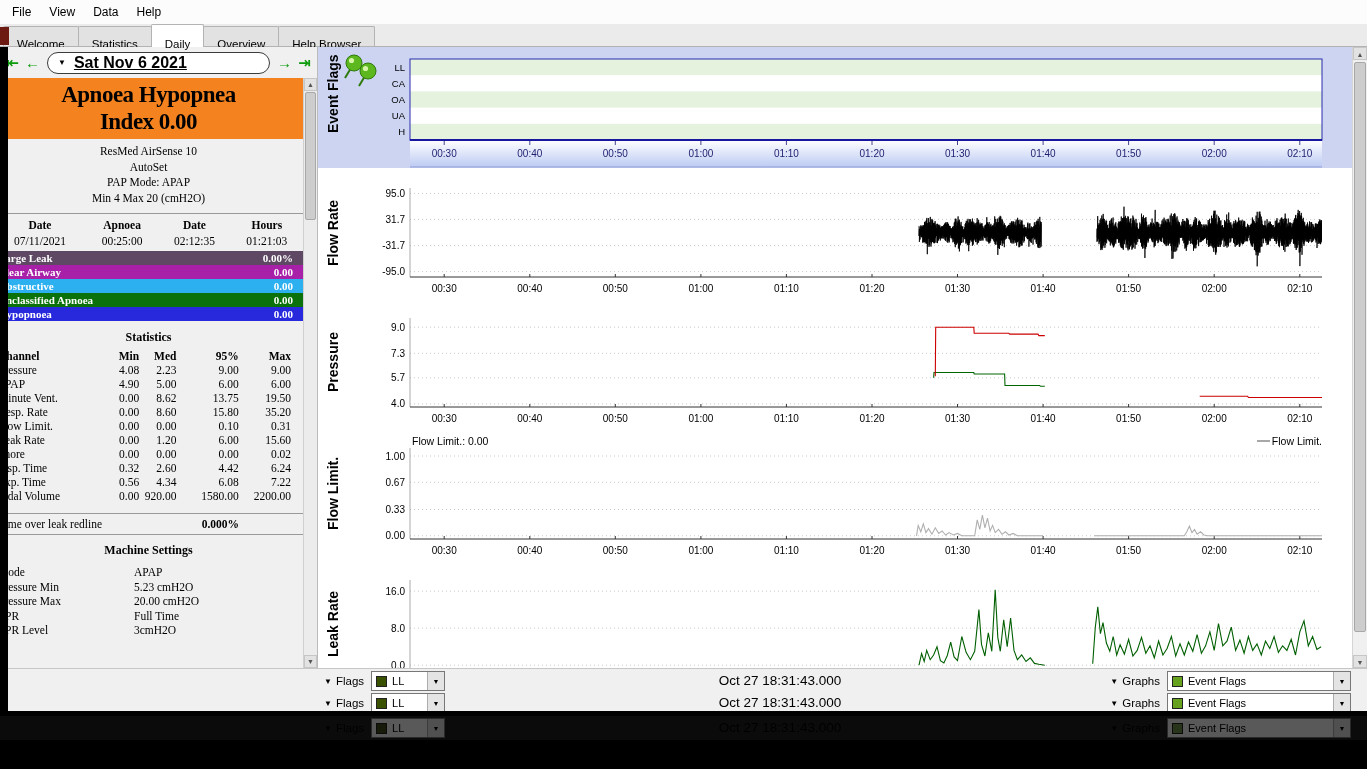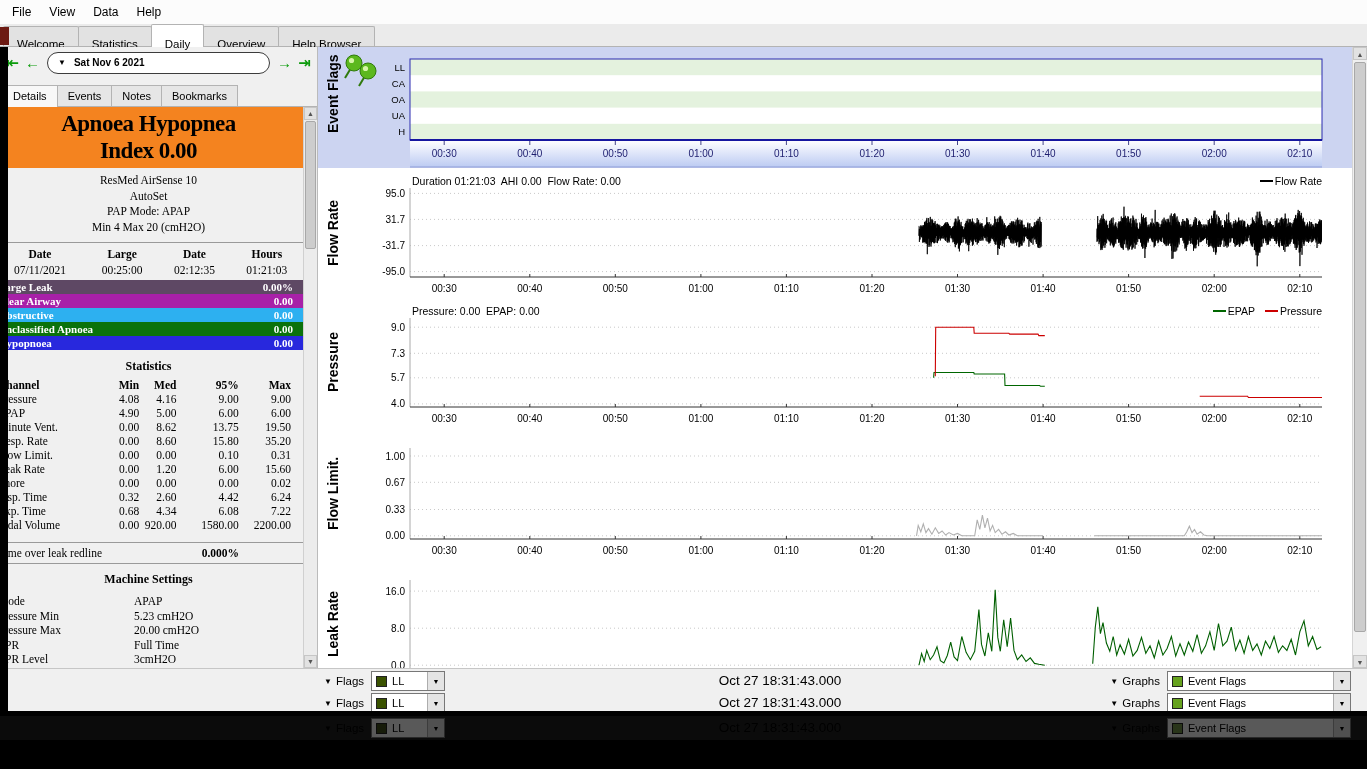--- a/index.html
+++ b/index.html
@@ -9,21 +9,21 @@
 .menu-item{font-size:12px;padding:4px 9px;}
 .tab-bar{height:23px;background:#ebebeb;border-bottom:1px solid #b3b3b3;display:flex;align-items:flex-end;padding-left:3px;}
 .main-tab{font-size:11.5px;height:20px;line-height:19px;padding:8px 13px;background:#e2e2e2;border:1px solid #b3b3b3;border-bottom:none;margin-right:-1px;border-radius:2px 2px 0 0;}
 .main-tab.active{background:#fff;height:23px;line-height:22px;margin-bottom:-1px;position:relative;z-index:2;}
 .content{display:flex;height:621px;align-items:stretch;}
 .left-col{width:318px;min-width:318px;background:#f0f0f0;border-right:1px solid #bbb;display:flex;flex-direction:column;}
 .date-nav{height:31px;display:flex;align-items:center;padding:0 4px;gap:3px;}
 .nav-arrow{color:#0b9b0b;font-size:15px;font-weight:bold;width:17px;text-align:center;line-height:17px;cursor:default;}
 .date-pill{flex:1;height:22px;background:#fff;border:1px solid #3c3c3c;border-radius:11px;display:flex;align-items:center;padding:0 10px;gap:8px;margin:0 3px;}
 .pill-caret{font-size:8px;}
-.pill-label{font-size:10px;font-weight:bold;}
+.pill-label{font-size:16px;font-weight:bold;text-decoration:underline;}
 .panel-tabs{height:29px;display:flex;align-items:flex-end;padding-left:2px;border-bottom:1px solid #b3b3b3;}
 .panel-tab{font-size:11px;height:21px;line-height:20px;padding:0 10px;background:#e6e6e6;border:1px solid #b3b3b3;border-bottom:none;margin-right:-1px;}
 .panel-tab.active{background:#f8f8f8;height:22px;line-height:21px;margin-bottom:-1px;position:relative;z-index:2;}
 .panel-wrap{flex:1;position:relative;overflow:hidden;font-family:Liberation Serif, serif;}
 .panel-scroll{position:absolute;left:0;top:0;bottom:0;right:14px;overflow:hidden;}
 .cut{width:calc(100% + 6px);margin-left:-6px;}
 .ahi-banner{text-align:center;padding:3px 0 4px;}
 .ahi-banner div{font-size:23px;font-weight:bold;line-height:27px;letter-spacing:-0.5px;}
 .machine-info{text-align:center;padding:5px 0 7px;border-bottom:1px solid #9a9a9a;}
 .machine-info div{font-size:11.5px;line-height:15.5px;}
@@ -108,45 +108,39 @@
       <span class="nav-arrow">⇤</span>
       <span class="nav-arrow">←</span>
       <div class="date-pill">
         <span class="pill-caret">▼</span>
         <span class="pill-label">Sat Nov 6 2021</span>
       </div>
       <span class="nav-arrow">→</span>
       <span class="nav-arrow">⇥</span>
     </div>
 
-    <div class="panel-tabs">
-      <div class="panel-tab active">Details</div>
-      <div class="panel-tab">Events</div>
-      <div class="panel-tab">Notes</div>
-      <div class="panel-tab">Bookmarks</div>
-    </div>
 
     <div class="panel-wrap">
       <div class="panel-scroll">
         <div class="cut">
           <div class="ahi-banner" style="background: rgb(244, 131, 31);">
             <div>Apnoea Hypopnea</div>
             <div>Index 0.00</div>
           </div>
           <div class="machine-info">
             <div>ResMed AirSense 10</div>
             <div>AutoSet</div>
             <div>PAP Mode: APAP</div>
             <div>Min 4 Max 20 (cmH2O)</div>
           </div>
           <table class="session-table">
             <tbody>
                 <tr>
               <th>Date</th>
-              <th>Large</th>
+              <th>Apnoea</th>
               <th>Date</th>
               <th>Hours</th>
             </tr>
             <tr>
               <td>07/11/2021</td>
               <td>00:25:00</td>
               <td>02:12:35</td>
               <td>01:21:03</td>
             </tr>
           </tbody>
@@ -188,21 +182,21 @@
                 <th>Min</th>
                 <th>Med</th>
                 <th>95%</th>
                 <th>Max</th>
               </tr>
             </thead>
             <tbody>
                 <tr>
                   <td>Pressure</td>
                   <td>4.08</td>
-                  <td>4.16</td>
+                  <td>2.23</td>
                   <td>9.00</td>
                   <td>9.00</td>
                 </tr>
                 <tr>
                   <td>EPAP</td>
                   <td>4.90</td>
                   <td>5.00</td>
                   <td>6.00</td>
                   <td>6.00</td>
                 </tr>
@@ -243,21 +237,21 @@
                 </tr>
                 <tr>
                   <td>Insp. Time</td>
                   <td>0.32</td>
                   <td>2.60</td>
                   <td>4.42</td>
                   <td>6.24</td>
                 </tr>
                 <tr>
                   <td>Exp. Time</td>
-                  <td>0.68</td>
+                  <td>0.56</td>
                   <td>4.34</td>
                   <td>6.08</td>
                   <td>7.22</td>
                 </tr>
                 <tr>
                   <td>Tidal Volume</td>
                   <td>0.00</td>
                   <td>920.00</td>
                   <td>1580.00</td>
                   <td>2200.00</td>
@@ -354,29 +348,20 @@
             <g>
               <line x1="50" y1="24" x2="41" y2="39" stroke="#2f7a0c" stroke-width="2"></line>
               <circle cx="50" cy="24" r="8" fill="#5cb81e" stroke="#2f7a0c"></circle>
               <circle cx="47.5" cy="21.5" r="2.6" fill="#d6f5a8"></circle>
             </g>
           </svg></div>
     </div>
     <div class="chart-gap5"></div>
     <div class="chart-section" style="height:126px">
       <div class="side-label" style="top:15px;bottom:22px">Flow Rate</div>
-      <div class="chart-header">
-        <span class="ch-text">Duration 01:21:03  AHI 0.00  Flow Rate: 0.00</span>
-        <span class="ch-legend">
-            <span class="leg-item">
-              <span class="leg-dash" style="background: rgb(0, 0, 0);"></span>
-              <span>Flow Rate</span>
-            </span>
-          </span>
-      </div>
       <div class="chart-canvas" style="top:15px"><svg xmlns="http://www.w3.org/2000/svg" width="1034" height="111" font-family="Liberation Sans, DejaVu Sans, sans-serif">
             <defs>
               <clipPath id="clip1">
                 <rect x="92" y="0" width="912" height="89"></rect>
               </clipPath>
             </defs>
             <line x1="92" y1="5.4" x2="1004" y2="5.4" stroke="#c9c9c9" stroke-dasharray="1,3"></line>
             <text x="87" y="8.9" text-anchor="end" font-size="10">95.0</text>
             <line x1="92" y1="31.4" x2="1004" y2="31.4" stroke="#c9c9c9" stroke-dasharray="1,3"></line>
             <text x="87" y="34.9" text-anchor="end" font-size="10">31.7</text>
@@ -410,33 +395,20 @@
             <text x="981.8" y="104" text-anchor="middle" font-size="10">02:10</text>
             <g clip-path="url(#clip1)">
               <path d="M601.0 37.9L601.0 47.8L601.4 40.9L601.4 53.9L601.7 41.6L601.7 48.3L602.1 38.8L602.1 51.5L602.4 41.7L602.4 47.0L602.8 37.4L602.8 46.6L603.1 42.3L603.1 48.4L603.4 38.5L603.4 49.0L603.8 40.7L603.8 48.0L604.1 37.6L604.1 49.7L604.5 39.1L604.5 47.8L604.8 41.8L604.8 54.6L605.1 37.4L605.1 54.4L605.5 38.9L605.5 53.6L605.8 37.4L605.8 53.3L606.2 37.2L606.2 52.2L606.5 34.1L606.5 54.0L606.9 34.9L606.9 54.1L607.2 33.5L607.2 55.4L607.5 37.2L607.5 49.9L607.9 36.6L607.9 53.9L608.2 32.6L608.2 49.4L608.6 31.7L608.6 55.6L608.9 29.9L608.9 55.5L609.3 40.1L609.3 66.2L609.6 35.0L609.6 48.9L609.9 39.1L609.9 57.3L610.3 37.5L610.3 50.0L610.6 30.1L610.6 50.7L611.0 33.9L611.0 59.0L611.3 37.5L611.3 48.8L611.7 34.7L611.7 57.4L612.0 39.6L612.0 50.8L612.3 28.9L612.3 54.1L612.7 38.0L612.7 52.8L613.0 31.9L613.0 58.6L613.4 37.6L613.4 55.3L613.7 40.7L613.7 54.4L614.0 30.9L614.0 53.3L614.4 33.2L614.4 52.4L614.7 32.2L614.7 54.0L615.1 36.3L615.1 53.6L615.4 35.0L615.4 53.3L615.8 39.8L615.8 54.7L616.1 34.8L616.1 55.3L616.4 36.6L616.4 55.1L616.8 35.5L616.8 49.5L617.1 33.1L617.1 49.2L617.5 37.3L617.5 49.9L617.8 37.7L617.8 54.5L618.2 39.8L618.2 47.8L618.5 40.2L618.5 48.0L618.8 35.9L618.8 47.5L619.2 40.6L619.2 55.0L619.5 35.8L619.5 55.1L619.9 38.7L619.9 53.1L620.2 40.9L620.2 48.5L620.5 37.0L620.5 52.2L620.9 36.5L620.9 50.7L621.2 40.3L621.2 48.3L621.6 38.4L621.6 47.5L621.9 37.3L621.9 50.7L622.3 40.6L622.3 52.5L622.6 40.1L622.6 49.8L622.9 39.3L622.9 49.1L623.3 39.5L623.3 49.4L623.6 38.5L623.6 50.4L624.0 38.5L624.0 48.0L624.3 38.3L624.3 50.4L624.7 40.6L624.7 47.5L625.0 38.3L625.0 47.3L625.3 39.8L625.3 47.0L625.7 36.9L625.7 50.3L626.0 41.5L626.0 50.6L626.4 39.9L626.4 48.1L626.7 35.6L626.7 49.0L627.1 35.9L627.1 52.0L627.4 34.8L627.4 52.3L627.7 36.6L627.7 52.9L628.1 34.1L628.1 49.1L628.4 39.2L628.4 49.4L628.8 36.5L628.8 48.0L629.1 35.9L629.1 54.1L629.4 34.3L629.4 52.0L629.8 34.8L629.8 54.7L630.1 39.6L630.1 48.4L630.5 36.0L630.5 51.7L630.8 38.2L630.8 53.1L631.2 37.7L631.2 54.4L631.5 38.3L631.5 49.5L631.8 40.2L631.8 47.2L632.2 38.1L632.2 47.6L632.5 41.6L632.5 46.9L632.9 40.2L632.9 50.2L633.2 42.2L633.2 46.8L633.6 40.4L633.6 49.4L633.9 41.2L633.9 49.9L634.2 40.5L634.2 51.3L634.6 38.9L634.6 49.3L634.9 39.6L634.9 54.3L635.3 38.1L635.3 49.4L635.6 40.6L635.6 50.6L635.9 41.0L635.9 53.7L636.3 34.6L636.3 53.3L636.6 37.5L636.6 56.1L637.0 33.6L637.0 49.7L637.3 30.7L637.3 59.2L637.7 32.3L637.7 54.3L638.0 30.8L638.0 51.6L638.3 37.8L638.3 56.8L638.7 40.2L638.7 55.8L639.0 33.5L639.0 52.2L639.4 40.2L639.4 55.2L639.7 34.9L639.7 52.5L640.1 28.4L640.1 53.5L640.4 32.7L640.4 60.6L640.7 36.3L640.7 53.9L641.1 34.0L641.1 59.5L641.4 31.7L641.4 63.4L641.8 35.4L641.8 51.4L642.1 36.9L642.1 57.4L642.5 39.0L642.5 56.5L642.8 40.1L642.8 55.0L643.1 33.9L643.1 55.1L643.5 37.8L643.5 49.6L643.8 38.0L643.8 54.5L644.2 41.3L644.2 47.4L644.5 39.0L644.5 48.4L644.8 38.4L644.8 49.2L645.2 41.6L645.2 54.4L645.5 41.6L645.5 48.5L645.9 42.7L645.9 46.5L646.2 41.3L646.2 51.1L646.6 39.4L646.6 49.1L646.9 41.7L646.9 47.8L647.2 36.0L647.2 51.2L647.6 34.9L647.6 50.9L647.9 38.3L647.9 55.6L648.3 32.8L648.3 54.5L648.6 36.6L648.6 52.6L649.0 37.1L649.0 48.5L649.3 32.7L649.3 56.6L649.6 36.6L649.6 49.2L650.0 30.8L650.0 57.2L650.3 37.2L650.3 54.9L650.7 34.5L650.7 63.2L651.0 34.8L651.0 57.0L651.3 38.3L651.3 51.6L651.7 31.2L651.7 55.0L652.0 40.2L652.0 49.5L652.4 31.4L652.4 52.3L652.7 35.7L652.7 50.4L653.1 37.1L653.1 51.5L653.4 34.6L653.4 53.6L653.7 33.6L653.7 48.2L654.1 34.6L654.1 48.8L654.4 30.6L654.4 57.8L654.8 35.4L654.8 56.6L655.1 33.6L655.1 56.5L655.5 37.3L655.5 50.9L655.8 37.4L655.8 52.6L656.1 34.6L656.1 50.6L656.5 38.0L656.5 48.6L656.8 35.9L656.8 51.2L657.2 36.7L657.2 52.3L657.5 39.4L657.5 54.1L657.9 35.0L657.9 51.2L658.2 38.3L658.2 50.6L658.5 40.0L658.5 50.6L658.9 34.5L658.9 53.9L659.2 30.1L659.2 56.5L659.6 39.1L659.6 52.1L659.9 33.9L659.9 55.0L660.2 39.7L660.2 51.0L660.6 31.9L660.6 54.5L660.9 38.2L660.9 52.3L661.3 39.7L661.3 52.0L661.6 36.5L661.6 48.6L662.0 34.6L662.0 52.9L662.3 37.6L662.3 47.6L662.6 36.1L662.6 50.7L663.0 36.6L663.0 52.7L663.3 41.4L663.3 48.0L663.7 35.5L663.7 48.9L664.0 35.3L664.0 52.3L664.4 41.6L664.4 51.0L664.7 38.0L664.7 47.7L665.0 41.5L665.0 52.5L665.4 40.2L665.4 48.0L665.7 42.8L665.7 46.4L666.1 38.6L666.1 48.7L666.4 41.1L666.4 48.2L666.7 41.5L666.7 50.1L667.1 37.3L667.1 48.3L667.4 36.9L667.4 48.8L667.8 37.9L667.8 50.1L668.1 36.5L668.1 52.6L668.5 35.4L668.5 48.2L668.8 29.2L668.8 47.7L669.1 34.8L669.1 53.5L669.5 34.4L669.5 48.9L669.8 34.8L669.8 48.0L670.2 39.2L670.2 53.6L670.5 36.0L670.5 53.9L670.9 41.6L670.9 55.6L671.2 34.0L671.2 54.2L671.5 41.4L671.5 54.0L671.9 38.7L671.9 54.9L672.2 37.0L672.2 49.8L672.6 39.5L672.6 53.1L672.9 35.8L672.9 49.2L673.3 39.5L673.3 49.7L673.6 39.0L673.6 48.3L673.9 38.3L673.9 50.6L674.3 37.3L674.3 51.2L674.6 42.9L674.6 48.1L675.0 38.2L675.0 46.8L675.3 37.4L675.3 50.4L675.6 41.6L675.6 52.6L676.0 35.5L676.0 47.0L676.3 39.5L676.3 54.1L676.7 28.4L676.7 48.6L677.0 41.1L677.0 56.1L677.4 39.0L677.4 53.1L677.7 30.9L677.7 56.8L678.0 38.9L678.0 48.3L678.4 35.5L678.4 53.5L678.7 34.1L678.7 51.8L679.1 37.6L679.1 56.5L679.4 30.7L679.4 49.9L679.8 36.3L679.8 66.9L680.1 34.2L680.1 60.0L680.4 34.3L680.4 57.1L680.8 36.3L680.8 50.3L681.1 29.3L681.1 60.2L681.5 30.2L681.5 61.0L681.8 33.1L681.8 52.4L682.1 27.8L682.1 52.8L682.5 29.4L682.5 57.1L682.8 28.5L682.8 55.4L683.2 35.6L683.2 52.2L683.5 37.7L683.5 51.9L683.9 30.9L683.9 52.9L684.2 32.1L684.2 57.9L684.5 41.0L684.5 54.9L684.9 33.5L684.9 52.5L685.2 37.8L685.2 55.7L685.6 41.0L685.6 50.7L685.9 36.6L685.9 48.1L686.3 35.3L686.3 59.2L686.6 37.7L686.6 49.6L686.9 42.1L686.9 52.1L687.3 37.2L687.3 50.9L687.6 41.3L687.6 49.0L688.0 40.1L688.0 47.9L688.3 41.9L688.3 48.6L688.6 40.5L688.6 50.7L689.0 38.6L689.0 46.5L689.3 39.9L689.3 48.0L689.7 38.0L689.7 46.9L690.0 40.3L690.0 48.0L690.4 37.4L690.4 47.3L690.7 36.9L690.7 48.0L691.0 40.9L691.0 50.7L691.4 37.0L691.4 51.0L691.7 40.9L691.7 47.4L692.1 34.9L692.1 52.2L692.4 40.5L692.4 52.2L692.8 37.7L692.8 54.4L693.1 35.4L693.1 54.8L693.4 33.5L693.4 49.9L693.8 35.2L693.8 49.7L694.1 33.3L694.1 55.6L694.5 40.3L694.5 51.4L694.8 36.1L694.8 51.3L695.2 34.3L695.2 54.3L695.5 33.4L695.5 51.4L695.8 34.3L695.8 55.5L696.2 37.2L696.2 51.3L696.5 37.0L696.5 52.0L696.9 36.4L696.9 52.6L697.2 33.7L697.2 54.7L697.5 40.3L697.5 51.2L697.9 38.1L697.9 54.4L698.2 31.6L698.2 52.8L698.6 39.7L698.6 57.6L698.9 37.2L698.9 54.0L699.3 39.1L699.3 52.3L699.6 29.8L699.6 54.2L699.9 32.8L699.9 52.3L700.3 32.1L700.3 48.6L700.6 36.9L700.6 53.4L701.0 37.5L701.0 59.3L701.3 35.9L701.3 58.8L701.7 40.5L701.7 53.9L702.0 31.6L702.0 58.4L702.3 36.7L702.3 56.1L702.7 40.8L702.7 55.2L703.0 34.0L703.0 52.6L703.4 37.1L703.4 56.0L703.7 32.6L703.7 57.6L704.0 32.5L704.0 57.4L704.4 37.0L704.4 52.5L704.7 36.6L704.7 52.0L705.1 40.3L705.1 47.5L705.4 40.4L705.4 47.9L705.8 40.3L705.8 54.5L706.1 36.8L706.1 48.5L706.4 39.5L706.4 52.9L706.8 40.4L706.8 47.0L707.1 39.5L707.1 47.2L707.5 39.4L707.5 48.5L707.8 40.7L707.8 48.1L708.2 39.4L708.2 48.1L708.5 41.6L708.5 47.7L708.8 42.2L708.8 50.2L709.2 41.0L709.2 47.2L709.5 35.7L709.5 51.2L709.9 34.6L709.9 50.6L710.2 41.2L710.2 50.5L710.6 41.7L710.6 51.0L710.9 40.2L710.9 58.7L711.2 35.9L711.2 50.4L711.6 40.5L711.6 53.0L711.9 35.2L711.9 51.9L712.3 41.1L712.3 51.8L712.6 41.1L712.6 53.9L712.9 39.9L712.9 49.9L713.3 38.4L713.3 55.0L713.6 41.3L713.6 47.5L714.0 39.0L714.0 50.8L714.3 41.5L714.3 50.0L714.7 39.5L714.7 50.0L715.0 40.3L715.0 56.6L715.3 42.0L715.3 47.8L715.7 38.2L715.7 49.5L716.0 41.1L716.0 46.9L716.4 34.3L716.4 48.2L716.7 39.4L716.7 51.4L717.1 37.8L717.1 51.4L717.4 36.7L717.4 47.0L717.7 40.3L717.7 50.2L718.1 33.9L718.1 54.2L718.4 37.6L718.4 56.0L718.8 32.7L718.8 48.8L719.1 37.5L719.1 52.5L719.4 33.3L719.4 48.6L719.8 35.6L719.8 59.4L720.1 30.8L720.1 57.6L720.5 33.4L720.5 59.8L720.8 37.1L720.8 55.3L721.2 39.6L721.2 57.5L721.5 38.8L721.5 56.8L721.8 28.9L721.8 60.1L722.2 35.7L722.2 53.8L722.5 33.5L722.5 53.8L722.9 36.1L722.9 59.1L723.2 34.0L723.2 57.8" fill="none" stroke="#000000" stroke-width="0.8"></path>
               <path d="M779.0 40.5L779.0 53.8L779.3 40.9L779.3 49.4L779.7 28.1L779.7 52.8L780.0 36.9L780.0 50.2L780.4 40.9L780.4 51.1L780.7 37.0L780.7 49.5L781.0 35.2L781.0 56.2L781.4 39.4L781.4 54.2L781.7 36.3L781.7 50.9L782.1 31.9L782.1 53.1L782.4 35.4L782.4 50.1L782.8 30.4L782.8 62.1L783.1 37.5L783.1 59.4L783.4 35.9L783.4 60.5L783.8 27.5L783.8 50.3L784.1 32.0L784.1 61.9L784.5 31.2L784.5 55.1L784.8 38.9L784.8 59.9L785.2 25.9L785.2 54.8L785.5 30.4L785.5 57.6L785.8 31.3L785.8 49.5L786.2 30.9L786.2 54.1L786.5 33.6L786.5 53.9L786.9 39.4L786.9 59.8L787.2 35.2L787.2 56.9L787.5 39.4L787.5 53.9L787.9 32.5L787.9 50.8L788.2 34.4L788.2 48.3L788.6 32.8L788.6 55.3L788.9 36.6L788.9 48.6L789.3 38.0L789.3 50.5L789.6 37.1L789.6 51.4L789.9 41.4L789.9 49.5L790.3 41.4L790.3 47.7L790.6 40.0L790.6 51.8L791.0 40.7L791.0 53.2L791.3 35.6L791.3 47.4L791.7 32.9L791.7 53.4L792.0 35.5L792.0 53.2L792.3 36.0L792.3 57.4L792.7 39.3L792.7 52.4L793.0 31.9L793.0 55.4L793.4 31.8L793.4 53.9L793.7 30.3L793.7 50.1L794.1 39.7L794.1 55.3L794.4 38.8L794.4 57.4L794.7 34.8L794.7 54.9L795.1 29.5L795.1 55.5L795.4 39.1L795.4 59.4L795.8 37.4L795.8 58.7L796.1 39.3L796.1 51.6L796.4 40.6L796.4 57.3L796.8 37.7L796.8 51.9L797.1 35.7L797.1 50.1L797.5 36.1L797.5 54.2L797.8 34.3L797.8 55.7L798.2 40.6L798.2 50.7L798.5 38.6L798.5 47.6L798.8 41.0L798.8 51.3L799.2 42.2L799.2 48.4L799.5 42.5L799.5 51.1L799.9 39.9L799.9 47.2L800.2 35.3L800.2 48.2L800.6 38.0L800.6 54.8L800.9 33.4L800.9 54.0L801.2 34.1L801.2 52.5L801.6 35.9L801.6 51.5L801.9 37.8L801.9 54.8L802.3 33.2L802.3 57.3L802.6 33.7L802.6 53.7L802.9 38.1L802.9 58.8L803.3 28.5L803.3 59.8L803.6 34.2L803.6 55.1L804.0 39.2L804.0 60.1L804.3 30.0L804.3 55.1L804.7 30.7L804.7 60.3L805.0 34.7L805.0 52.4L805.3 30.3L805.3 61.8L805.7 29.3L805.7 50.2L806.0 18.7L806.0 52.2L806.4 29.6L806.4 56.2L806.7 38.3L806.7 53.2L807.1 29.8L807.1 51.9L807.4 27.8L807.4 51.0L807.7 37.5L807.7 50.5L808.1 29.9L808.1 59.7L808.4 38.7L808.4 56.4L808.8 30.7L808.8 52.5L809.1 34.9L809.1 50.1L809.5 34.5L809.5 56.5L809.8 28.3L809.8 60.6L810.1 36.1L810.1 62.4L810.5 28.8L810.5 50.5L810.8 33.2L810.8 53.1L811.2 34.9L811.2 60.4L811.5 34.7L811.5 61.3L811.8 37.2L811.8 51.7L812.2 31.0L812.2 58.5L812.5 35.9L812.5 57.4L812.9 30.3L812.9 53.8L813.2 39.7L813.2 55.2L813.6 39.2L813.6 56.7L813.9 35.4L813.9 61.7L814.2 39.5L814.2 55.0L814.6 32.4L814.6 60.4L814.9 27.6L814.9 49.5L815.3 37.2L815.3 59.4L815.6 29.7L815.6 50.3L816.0 36.1L816.0 53.3L816.3 32.3L816.3 53.9L816.6 37.8L816.6 55.3L817.0 34.6L817.0 60.7L817.3 40.7L817.3 52.2L817.7 39.0L817.7 56.7L818.0 30.9L818.0 51.1L818.3 37.8L818.3 52.1L818.7 35.8L818.7 56.5L819.0 34.8L819.0 47.8L819.4 39.5L819.4 47.9L819.7 39.9L819.7 53.9L820.1 41.0L820.1 50.4L820.4 41.2L820.4 48.8L820.7 41.5L820.7 50.8L821.1 40.8L821.1 47.9L821.4 41.8L821.4 50.8L821.8 34.5L821.8 51.2L822.1 38.7L822.1 50.3L822.5 38.4L822.5 54.2L822.8 36.1L822.8 54.7L823.1 39.8L823.1 48.6L823.5 25.7L823.5 58.3L823.8 38.1L823.8 52.9L824.2 28.9L824.2 58.8L824.5 32.5L824.5 60.6L824.9 30.8L824.9 57.8L825.2 37.1L825.2 56.0L825.5 27.4L825.5 54.3L825.9 35.2L825.9 60.3L826.2 34.6L826.2 50.0L826.6 36.7L826.6 56.6L826.9 30.1L826.9 70.0L827.2 30.2L827.2 57.5L827.6 31.9L827.6 60.8L827.9 29.1L827.9 57.8L828.3 40.3L828.3 59.0L828.6 33.7L828.6 56.5L829.0 37.4L829.0 50.4L829.3 40.4L829.3 52.3L829.6 39.5L829.6 49.1L830.0 39.2L830.0 54.6L830.3 36.7L830.3 53.2L830.7 41.4L830.7 49.0L831.0 38.5L831.0 48.3L831.4 42.0L831.4 50.6L831.7 39.5L831.7 49.1L832.0 36.4L832.0 49.3L832.4 36.0L832.4 47.4L832.7 34.5L832.7 50.3L833.1 36.1L833.1 49.6L833.4 34.9L833.4 51.0L833.7 40.1L833.7 52.0L834.1 30.6L834.1 53.3L834.4 38.2L834.4 53.6L834.8 39.5L834.8 50.1L835.1 36.1L835.1 54.3L835.5 34.8L835.5 49.1L835.8 36.9L835.8 50.9L836.1 35.9L836.1 59.3L836.5 36.9L836.5 57.4L836.8 38.7L836.8 52.7L837.2 21.9L837.2 57.9L837.5 39.6L837.5 53.4L837.9 38.4L837.9 50.8L838.2 34.1L838.2 52.4L838.5 37.9L838.5 51.2L838.9 33.8L838.9 48.0L839.2 35.6L839.2 52.8L839.6 34.1L839.6 50.6L839.9 34.4L839.9 55.2L840.3 36.6L840.3 51.6L840.6 36.0L840.6 54.1L840.9 35.5L840.9 50.7L841.3 42.2L841.3 47.7L841.6 39.0L841.6 51.4L842.0 42.1L842.0 51.4L842.3 40.0L842.3 52.7L842.6 39.0L842.6 53.3L843.0 36.6L843.0 51.6L843.3 35.9L843.3 50.6L843.7 36.7L843.7 54.0L844.0 32.6L844.0 49.7L844.4 37.3L844.4 48.8L844.7 36.6L844.7 49.4L845.0 31.4L845.0 48.1L845.4 34.9L845.4 51.0L845.7 34.1L845.7 54.8L846.1 29.7L846.1 54.5L846.4 35.9L846.4 56.3L846.8 38.6L846.8 55.7L847.1 31.6L847.1 53.4L847.4 33.3L847.4 50.4L847.8 33.4L847.8 56.5L848.1 34.8L848.1 58.1L848.5 38.3L848.5 55.2L848.8 34.4L848.8 54.2L849.1 31.1L849.1 57.6L849.5 34.7L849.5 50.9L849.8 36.7L849.8 51.9L850.2 30.7L850.2 55.9L850.5 31.9L850.5 57.5L850.9 34.9L850.9 54.9L851.2 35.5L851.2 52.1L851.5 36.7L851.5 50.5L851.9 33.9L851.9 55.8L852.2 27.5L852.2 54.9L852.6 37.2L852.6 50.3L852.9 37.0L852.9 58.1L853.3 25.5L853.3 54.4L853.6 39.5L853.6 62.6L853.9 37.9L853.9 70.9L854.3 34.8L854.3 53.7L854.6 28.2L854.6 55.4L855.0 31.2L855.0 70.5L855.3 32.0L855.3 57.3L855.7 26.2L855.7 63.7L856.0 30.4L856.0 54.7L856.3 36.2L856.3 63.6L856.7 25.2L856.7 51.1L857.0 26.4L857.0 57.9L857.4 35.3L857.4 58.5L857.7 31.5L857.7 63.6L858.0 29.6L858.0 49.6L858.4 35.5L858.4 53.8L858.7 34.0L858.7 62.5L859.1 28.4L859.1 56.6L859.4 36.0L859.4 59.1L859.8 39.8L859.8 59.4L860.1 32.5L860.1 52.1L860.4 33.9L860.4 51.2L860.8 37.5L860.8 54.5L861.1 39.2L861.1 56.5L861.5 34.3L861.5 47.5L861.8 36.4L861.8 49.5L862.2 41.4L862.2 48.2L862.5 40.2L862.5 50.0L862.8 37.6L862.8 48.4L863.2 38.0L863.2 47.0L863.5 40.6L863.5 49.6L863.9 33.8L863.9 48.1L864.2 38.6L864.2 49.8L864.5 35.7L864.5 48.5L864.9 31.0L864.9 52.8L865.2 33.0L865.2 51.7L865.6 36.6L865.6 50.6L865.9 38.3L865.9 55.3L866.3 40.3L866.3 54.6L866.6 32.8L866.6 53.1L866.9 33.2L866.9 60.6L867.3 38.8L867.3 57.6L867.6 39.6L867.6 59.6L868.0 33.7L868.0 50.2L868.3 35.4L868.3 62.8L868.7 30.2L868.7 59.0L869.0 39.0L869.0 55.9L869.3 38.7L869.3 54.1L869.7 30.7L869.7 57.1L870.0 35.0L870.0 55.8L870.4 32.3L870.4 52.4L870.7 39.1L870.7 51.0L871.0 41.6L871.0 47.6L871.4 36.6L871.4 47.5L871.7 41.7L871.7 52.8L872.1 39.6L872.1 51.3L872.4 39.5L872.4 55.8L872.8 36.3L872.8 52.0L873.1 38.8L873.1 49.9L873.4 38.9L873.4 49.6L873.8 40.6L873.8 55.3L874.1 39.6L874.1 49.1L874.5 37.8L874.5 56.3L874.8 40.6L874.8 49.7L875.2 36.4L875.2 52.2L875.5 33.9L875.5 62.8L875.8 40.6L875.8 57.2L876.2 31.8L876.2 59.5L876.5 36.6L876.5 53.2L876.9 35.6L876.9 60.4L877.2 29.1L877.2 57.9L877.6 38.5L877.6 56.6L877.9 33.7L877.9 60.2L878.2 31.1L878.2 56.9L878.6 30.4L878.6 55.4L878.9 39.6L878.9 49.7L879.3 37.0L879.3 51.8L879.6 39.5L879.6 50.9L879.9 40.1L879.9 48.3L880.3 40.8L880.3 56.2L880.6 33.6L880.6 58.1L881.0 33.5L881.0 48.5L881.3 32.4L881.3 49.5L881.7 34.1L881.7 47.9L882.0 35.2L882.0 54.3L882.3 33.8L882.3 53.9L882.7 39.5L882.7 52.0L883.0 40.7L883.0 48.5L883.4 36.3L883.4 53.7L883.7 41.6L883.7 51.2L884.1 36.7L884.1 52.0L884.4 40.2L884.4 52.6L884.7 39.4L884.7 51.3L885.1 40.2L885.1 50.6L885.4 41.2L885.4 52.2L885.8 36.4L885.8 48.7L886.1 38.0L886.1 50.2L886.4 37.9L886.4 50.9L886.8 39.0L886.8 50.6L887.1 36.6L887.1 48.1L887.5 41.6L887.5 49.8L887.8 41.0L887.8 48.1L888.2 36.5L888.2 49.9L888.5 37.5L888.5 55.6L888.8 38.8L888.8 52.1L889.2 41.1L889.2 51.9L889.5 39.0L889.5 49.0L889.9 37.4L889.9 48.6L890.2 32.0L890.2 57.0L890.6 36.4L890.6 58.9L890.9 33.9L890.9 55.2L891.2 39.9L891.2 56.7L891.6 30.8L891.6 58.3L891.9 37.7L891.9 56.9L892.3 36.1L892.3 55.3L892.6 35.4L892.6 51.0L893.0 40.0L893.0 57.9L893.3 36.2L893.3 55.3L893.6 27.7L893.6 50.0L894.0 35.0L894.0 58.5L894.3 30.1L894.3 56.9L894.7 31.5L894.7 58.4L895.0 38.6L895.0 60.2L895.3 35.9L895.3 50.1L895.7 25.8L895.7 63.8L896.0 22.7L896.0 56.5L896.4 23.5L896.4 53.7L896.7 37.7L896.7 59.6L897.1 22.7L897.1 58.7L897.4 32.0L897.4 64.5L897.7 30.3L897.7 66.7L898.1 37.3L898.1 53.6L898.4 35.8L898.4 64.3L898.8 26.6L898.8 57.2L899.1 37.6L899.1 55.3L899.5 38.2L899.5 49.9L899.8 36.1L899.8 58.6L900.1 34.2L900.1 58.8L900.5 28.3L900.5 49.9L900.8 34.2L900.8 58.8L901.2 36.8L901.2 53.4L901.5 29.8L901.5 49.5L901.8 37.6L901.8 56.7L902.2 33.1L902.2 59.0L902.5 38.9L902.5 57.3L902.9 32.3L902.9 47.9L903.2 38.1L903.2 56.4L903.6 39.3L903.6 52.5L903.9 38.5L903.9 51.4L904.2 37.2L904.2 50.5L904.6 37.0L904.6 49.7L904.9 41.7L904.9 52.5L905.3 39.3L905.3 50.2L905.6 40.1L905.6 50.0L906.0 41.3L906.0 58.9L906.3 40.2L906.3 49.9L906.6 32.1L906.6 53.1L907.0 36.5L907.0 52.6L907.3 33.5L907.3 54.1L907.7 37.1L907.7 58.1L908.0 34.0L908.0 57.1L908.4 34.9L908.4 55.7L908.7 26.5L908.7 54.5L909.0 31.1L909.0 59.6L909.4 35.2L909.4 53.4L909.7 38.8L909.7 56.9L910.1 40.3L910.1 50.5L910.4 35.2L910.4 58.4L910.7 24.5L910.7 55.2L911.1 32.3L911.1 49.9L911.4 35.2L911.4 49.7L911.8 34.7L911.8 50.7L912.1 35.5L912.1 54.5L912.5 41.4L912.5 47.8L912.8 34.3L912.8 53.5L913.1 38.8L913.1 49.0L913.5 39.4L913.5 50.2L913.8 36.7L913.8 46.9L914.2 41.7L914.2 48.6L914.5 40.5L914.5 50.2L914.9 40.2L914.9 48.8L915.2 35.5L915.2 50.0L915.5 40.9L915.5 54.8L915.9 33.1L915.9 52.6L916.2 36.5L916.2 51.2L916.6 35.3L916.6 56.1L916.9 39.5L916.9 50.5L917.2 36.2L917.2 58.8L917.6 31.9L917.6 50.8L917.9 33.4L917.9 51.4L918.3 40.0L918.3 57.3L918.6 35.6L918.6 57.2L919.0 35.7L919.0 49.0L919.3 34.3L919.3 56.8L919.6 35.4L919.6 54.4L920.0 34.4L920.0 52.3L920.3 33.0L920.3 56.3L920.7 29.6L920.7 52.0L921.0 36.9L921.0 53.7L921.4 33.0L921.4 58.9L921.7 36.2L921.7 58.5L922.0 32.2L922.0 57.4L922.4 38.5L922.4 52.6L922.7 37.2L922.7 52.9L923.1 33.2L923.1 54.5L923.4 33.2L923.4 49.9L923.8 36.2L923.8 55.3L924.1 31.8L924.1 53.1L924.4 40.3L924.4 56.4L924.8 38.0L924.8 56.0L925.1 40.4L925.1 52.3L925.5 34.8L925.5 55.6L925.8 32.7L925.8 54.6L926.1 34.7L926.1 51.9L926.5 33.3L926.5 51.8L926.8 33.6L926.8 53.7L927.2 38.8L927.2 48.3L927.5 39.0L927.5 47.3L927.9 41.5L927.9 53.0L928.2 41.7L928.2 53.3L928.5 40.8L928.5 48.9L928.9 38.6L928.9 52.5L929.2 40.3L929.2 48.3L929.6 35.8L929.6 53.3L929.9 37.3L929.9 47.4L930.3 38.7L930.3 49.8L930.6 38.9L930.6 47.2L930.9 37.0L930.9 47.2L931.3 39.6L931.3 47.2L931.6 38.9L931.6 47.0L932.0 40.3L932.0 52.2L932.3 39.1L932.3 53.2L932.6 36.8L932.6 55.4L933.0 37.5L933.0 50.6L933.3 35.6L933.3 57.0L933.7 36.0L933.7 57.2L934.0 38.6L934.0 58.4L934.4 29.5L934.4 55.9L934.7 31.0L934.7 58.8L935.0 39.5L935.0 52.2L935.4 32.2L935.4 52.7L935.7 38.5L935.7 55.0L936.1 33.1L936.1 56.2L936.4 34.3L936.4 62.1L936.8 38.8L936.8 61.9L937.1 36.6L937.1 52.2L937.4 35.2L937.4 58.3L937.8 35.8L937.8 63.5L938.1 27.6L938.1 67.2L938.5 33.4L938.5 60.9L938.8 38.0L938.8 64.3L939.2 23.8L939.2 78.3L939.5 38.6L939.5 62.6L939.8 33.9L939.8 63.7L940.2 29.8L940.2 67.5L940.5 36.6L940.5 60.0L940.9 31.7L940.9 64.7L941.2 23.8L941.2 58.7L941.5 37.4L941.5 63.2L941.9 23.6L941.9 64.6L942.2 26.4L942.2 59.2L942.6 36.3L942.6 51.9L942.9 37.2L942.9 51.5L943.3 28.6L943.3 58.5L943.6 32.0L943.6 51.4L943.9 32.7L943.9 58.5L944.3 36.1L944.3 50.9L944.6 37.8L944.6 49.3L945.0 37.5L945.0 50.2L945.3 38.8L945.3 55.2L945.7 37.3L945.7 48.6L946.0 41.3L946.0 49.6L946.3 37.1L946.3 50.5L946.7 42.1L946.7 48.4L947.0 32.7L947.0 50.1L947.4 37.7L947.4 52.6L947.7 37.7L947.7 52.1L948.0 38.5L948.0 54.8L948.4 40.5L948.4 49.4L948.7 40.9L948.7 52.7L949.1 31.3L949.1 57.0L949.4 36.3L949.4 50.9L949.8 40.7L949.8 56.0L950.1 39.3L950.1 54.7L950.4 35.0L950.4 56.5L950.8 39.4L950.8 53.6L951.1 33.4L951.1 49.1L951.5 35.9L951.5 48.8L951.8 35.2L951.8 52.0L952.2 34.6L952.2 53.1L952.5 33.7L952.5 50.0L952.8 40.5L952.8 48.1L953.2 39.3L953.2 49.5L953.5 36.2L953.5 50.4L953.9 37.7L953.9 47.2L954.2 38.6L954.2 50.7L954.6 38.5L954.6 47.6L954.9 37.3L954.9 48.6L955.2 37.0L955.2 47.6L955.6 40.9L955.6 49.4L955.9 39.9L955.9 51.0L956.3 41.5L956.3 50.3L956.6 39.2L956.6 53.0L956.9 41.1L956.9 49.7L957.3 32.8L957.3 48.7L957.6 38.1L957.6 52.5L958.0 38.9L958.0 53.5L958.3 35.5L958.3 55.9L958.7 32.4L958.7 54.4L959.0 30.2L959.0 51.1L959.3 39.0L959.3 48.4L959.7 35.4L959.7 48.4L960.0 37.6L960.0 53.0L960.4 36.5L960.4 55.3L960.7 34.7L960.7 57.9L961.1 35.4L961.1 55.5L961.4 34.6L961.4 59.2L961.7 40.5L961.7 51.8L962.1 31.7L962.1 52.9L962.4 37.8L962.4 51.0L962.8 40.4L962.8 48.4L963.1 30.4L963.1 54.7L963.4 29.9L963.4 57.7L963.8 29.5L963.8 56.3L964.1 34.5L964.1 51.2L964.5 33.7L964.5 57.9L964.8 31.2L964.8 54.0L965.2 30.9L965.2 56.1L965.5 37.1L965.5 61.9L965.8 35.4L965.8 50.0L966.2 40.3L966.2 52.0L966.5 33.5L966.5 56.5L966.9 30.2L966.9 63.8L967.2 25.6L967.2 52.2L967.6 40.5L967.6 48.4L967.9 31.2L967.9 58.9L968.2 30.7L968.2 53.2L968.6 39.4L968.6 55.9L968.9 39.5L968.9 58.7L969.3 35.6L969.3 55.2L969.6 38.2L969.6 58.0L969.9 39.4L969.9 56.2L970.3 30.5L970.3 58.4L970.6 38.0L970.6 50.8L971.0 38.8L971.0 52.3L971.3 34.9L971.3 50.9L971.7 37.0L971.7 56.4L972.0 34.1L972.0 49.5L972.3 38.9L972.3 55.5L972.7 35.3L972.7 51.2L973.0 35.0L973.0 53.8L973.4 38.7L973.4 47.4L973.7 40.6L973.7 51.3L974.1 40.5L974.1 46.6L974.4 40.5L974.4 50.6L974.7 36.1L974.7 47.0L975.1 34.6L975.1 51.4L975.4 38.5L975.4 55.3L975.8 34.6L975.8 55.9L976.1 31.9L976.1 52.9L976.5 30.4L976.5 55.0L976.8 32.1L976.8 56.6L977.1 38.0L977.1 59.9L977.5 27.7L977.5 50.1L977.8 26.9L977.8 56.1L978.2 39.1L978.2 62.0L978.5 30.5L978.5 55.9L978.8 31.3L978.8 60.1L979.2 38.3L979.2 59.5L979.5 28.0L979.5 51.2L979.9 25.0L979.9 50.5L980.2 21.9L980.2 56.8L980.6 30.7L980.6 53.0L980.9 26.1L980.9 51.2L981.2 26.5L981.2 64.6L981.6 23.0L981.6 63.7L981.9 29.6L981.9 78.1L982.3 29.1L982.3 63.6L982.6 27.4L982.6 58.0L983.0 36.9L983.0 54.5L983.3 24.9L983.3 60.0L983.6 28.0L983.6 54.6L984.0 31.0L984.0 66.8L984.3 33.9L984.3 49.8L984.7 32.6L984.7 51.8L985.0 38.1L985.0 53.9L985.3 29.8L985.3 52.4L985.7 33.2L985.7 55.9L986.0 35.6L986.0 57.8L986.4 37.2L986.4 51.0L986.7 34.2L986.7 54.1L987.1 40.8L987.1 47.1L987.4 39.7L987.4 52.6L987.7 37.6L987.7 48.7L988.1 39.1L988.1 51.6L988.4 39.7L988.4 49.8L988.8 37.6L988.8 53.5L989.1 36.1L989.1 53.5L989.5 34.5L989.5 50.7L989.8 38.2L989.8 53.5L990.1 41.5L990.1 52.6L990.5 40.6L990.5 54.9L990.8 38.7L990.8 53.2L991.2 36.4L991.2 47.9L991.5 33.4L991.5 51.1L991.9 37.8L991.9 53.5L992.2 38.9L992.2 50.7L992.5 41.2L992.5 51.2L992.9 34.2L992.9 48.7L993.2 40.8L993.2 47.7L993.6 34.1L993.6 54.4L993.9 35.8L993.9 47.8L994.2 41.8L994.2 50.9L994.6 41.1L994.6 53.8L994.9 36.0L994.9 51.7L995.3 40.3L995.3 49.9L995.6 37.6L995.6 52.5L996.0 39.3L996.0 50.0L996.3 39.5L996.3 47.1L996.6 41.0L996.6 49.9L997.0 41.0L997.0 50.9L997.3 35.7L997.3 51.7L997.7 35.5L997.7 50.7L998.0 39.8L998.0 54.5L998.4 38.7L998.4 53.1L998.7 35.7L998.7 52.3L999.0 41.5L999.0 60.0L999.4 36.0L999.4 49.4L999.7 36.8L999.7 48.2L1000.1 35.9L1000.1 56.0L1000.4 38.7L1000.4 52.6L1000.7 33.7L1000.7 54.5L1001.1 39.8L1001.1 49.6L1001.4 33.2L1001.4 55.5L1001.8 31.4L1001.8 54.5L1002.1 32.3L1002.1 54.9L1002.5 35.8L1002.5 56.2L1002.8 34.7L1002.8 55.3L1003.1 32.7L1003.1 53.8L1003.5 32.3L1003.5 51.9L1003.8 36.6L1003.8 53.7" fill="none" stroke="#000000" stroke-width="0.8"></path>
             </g>
           </svg></div>
     </div>
     <div class="chart-gap4"></div>
     <div class="chart-section" style="height:126px">
       <div class="side-label" style="top:15px;bottom:22px">Pressure</div>
-      <div class="chart-header">
-        <span class="ch-text">Pressure: 0.00  EPAP: 0.00</span>
-        <span class="ch-legend">
-            <span class="leg-item">
-              <span class="leg-dash" style="background: rgb(0, 102, 0);"></span>
-              <span>EPAP</span>
-            </span>
-            <span class="leg-item">
-              <span class="leg-dash" style="background: rgb(204, 0, 0);"></span>
-              <span>Pressure</span>
-            </span>
-          </span>
-      </div>
       <div class="chart-canvas" style="top:15px"><svg xmlns="http://www.w3.org/2000/svg" width="1034" height="111" font-family="Liberation Sans, DejaVu Sans, sans-serif">
             <defs>
               <clipPath id="clip2">
                 <rect x="92" y="0" width="912" height="89"></rect>
               </clipPath>
             </defs>
             <line x1="92" y1="9.2" x2="1004" y2="9.2" stroke="#c9c9c9" stroke-dasharray="1,3"></line>
             <text x="87" y="12.7" text-anchor="end" font-size="10">9.0</text>
             <line x1="92" y1="35.3" x2="1004" y2="35.3" stroke="#c9c9c9" stroke-dasharray="1,3"></line>
             <text x="87" y="38.8" text-anchor="end" font-size="10">7.3</text>
@@ -471,20 +443,29 @@
             <g clip-path="url(#clip2)">
               <polyline points="615.6,59.8 616.0,54.5 655.8,54.5 656.2,56.0 686.6,56.0 687.0,67.5 721.7,67.5 722.5,68.3 726.8,68.3" fill="none" stroke="#006600" stroke-width="1.1"></polyline>
               <polyline points="617.3,58.3 617.7,9.2 655.8,9.2 656.2,15.3 690.9,15.3 691.7,16.1 720.0,16.1 720.8,17.6 726.8,17.6" fill="none" stroke="#cc0000" stroke-width="1.1"></polyline>
               <polyline points="881.7,78.3 929.6,78.3 930.4,79.5 1004.0,79.5" fill="none" stroke="#cc0000" stroke-width="1.1"></polyline>
             </g>
           </svg></div>
     </div>
     <div class="chart-gap4"></div>
     <div class="chart-section" style="height:128px">
       <div class="side-label" style="top:15px;bottom:22px">Flow Limit.</div>
+      <div class="chart-header">
+        <span class="ch-text">Flow Limit.: 0.00</span>
+        <span class="ch-legend">
+            <span class="leg-item">
+              <span class="leg-dash" style="background: rgb(168, 168, 168);"></span>
+              <span>Flow Limit.</span>
+            </span>
+          </span>
+      </div>
       <div class="chart-canvas" style="top:15px"><svg xmlns="http://www.w3.org/2000/svg" width="1034" height="113" font-family="Liberation Sans, DejaVu Sans, sans-serif">
             <defs>
               <clipPath id="clip3">
                 <rect x="92" y="0" width="912" height="91"></rect>
               </clipPath>
             </defs>
             <line x1="92" y1="8.0" x2="1004" y2="8.0" stroke="#c9c9c9" stroke-dasharray="1,3"></line>
             <text x="87" y="11.5" text-anchor="end" font-size="10">1.00</text>
             <line x1="92" y1="34.3" x2="1004" y2="34.3" stroke="#c9c9c9" stroke-dasharray="1,3"></line>
             <text x="87" y="37.8" text-anchor="end" font-size="10">0.67</text>

